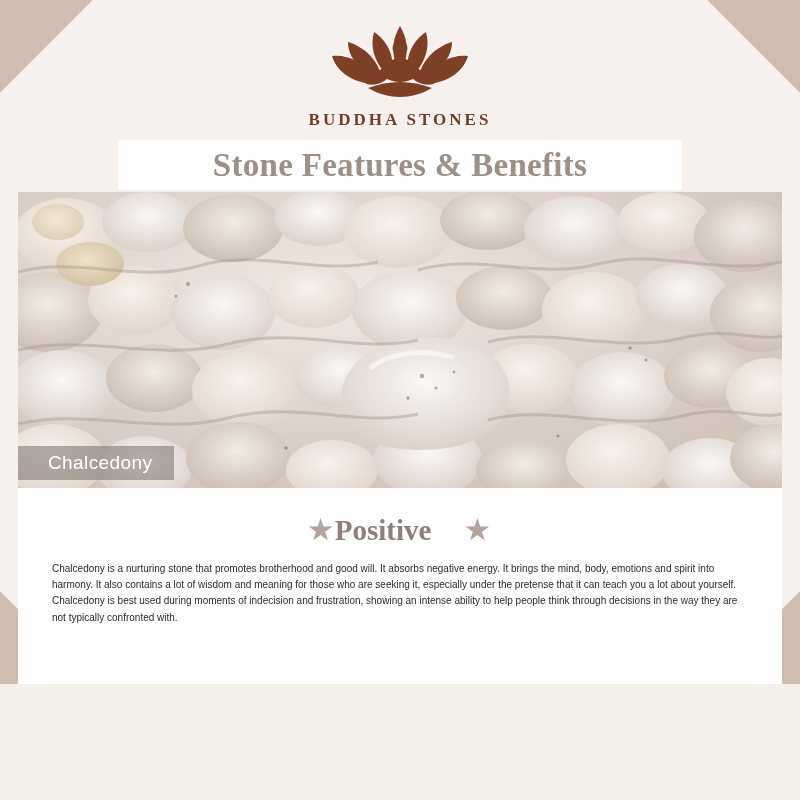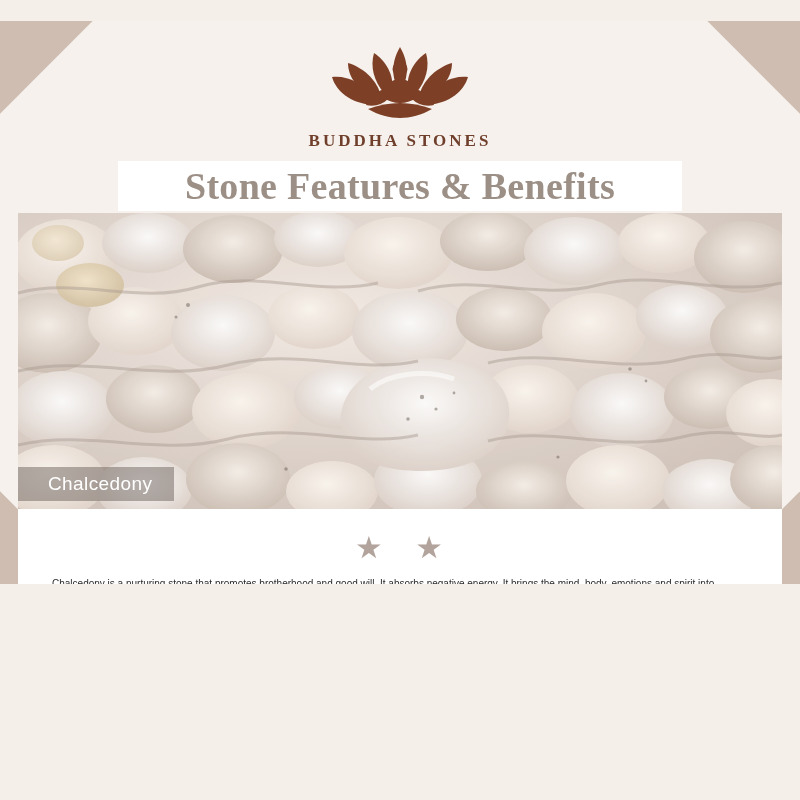--- a/index.html
+++ b/index.html
@@ -9,24 +9,23 @@
   body {
     width: 800px;
     height: 800px;
     font-family: "Liberation Sans", sans-serif;
     background: #f4efe9;
     overflow: hidden;
   }
   .page {
     position: relative;
     width: 800px;
-    height: 563px;
+    height: 684px;
     background: #f6f1ec;
     overflow: hidden;
-    margin-top: 21px;
   }
 
   
   .corner {
     position: absolute;
     width: 230px;
     height: 230px;
     background: #cbb9ad;
     opacity: 0.95;
   }
@@ -82,21 +81,21 @@
     width: 564px;
     height: 50px;
     background: #ffffff;
     display: flex;
     align-items: center;
     justify-content: center;
   }
   .headline {
     font-family: "Liberation Serif", serif;
     font-weight: bold;
-    font-size: 38px;
+    font-size: 33px;
     color: #9c8f86;
     letter-spacing: 0.3px;
     white-space: nowrap;
   }
 
   
   .photo {
     position: absolute;
     top: 192px;
     left: 18px;
@@ -303,20 +302,21 @@
 
       <rect width="764" height="296" fill="#d9cfc6" opacity="0.1"></rect>
     </svg>
     <div class="caption">Chalcedony</div>
   </div>
 
   <div class="content">
     <div class="tags">
       <div class="tag">
         <span class="star">★</span>
+        <span>Positive</span>
       </div>
       <div class="tag">
         <span class="star">★</span>
       </div>
     </div>
     <p class="body-text">Chalcedony is a nurturing stone that promotes brotherhood and good will. It absorbs negative energy. It brings the mind, body, emotions and spirit into harmony.  It also contains a lot of wisdom and meaning for those who are seeking it, especially under the pretense that it can teach you a lot about yourself. Chalcedony is best used during moments of indecision and frustration, showing an intense ability to help people think through decisions in the way they are not typically confronted with.</p>
   </div>
 
 </div>
 

